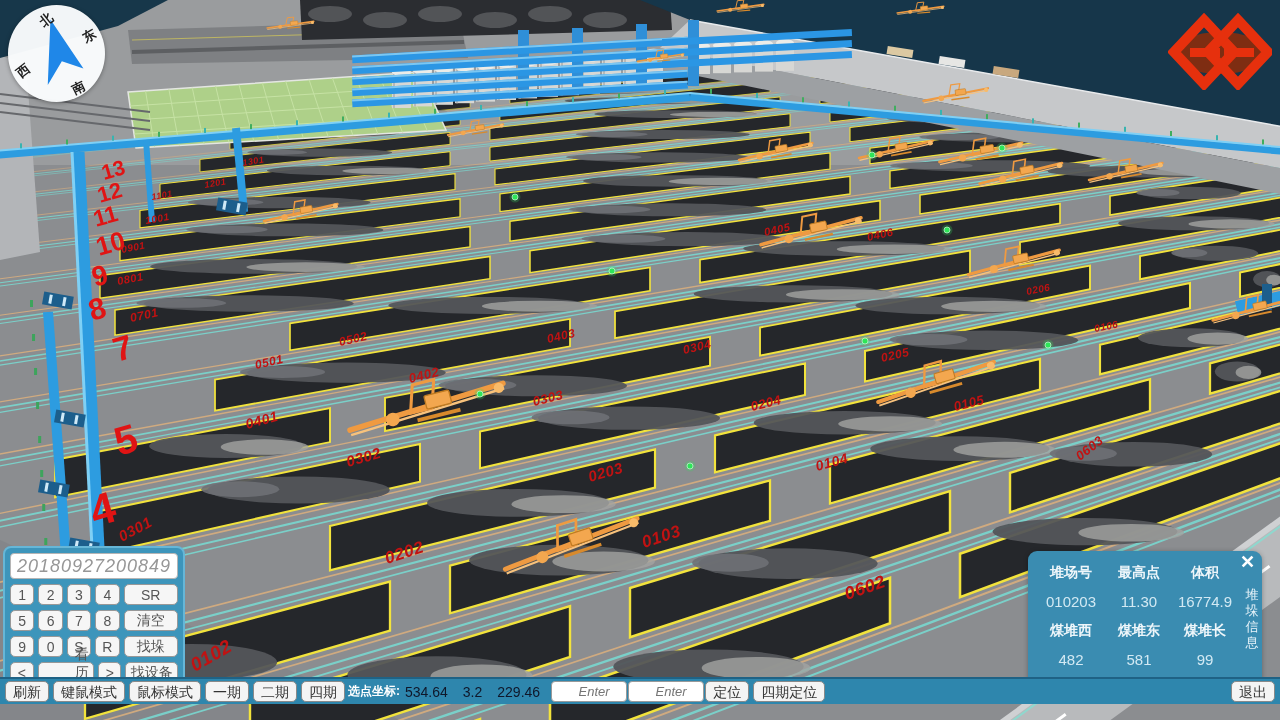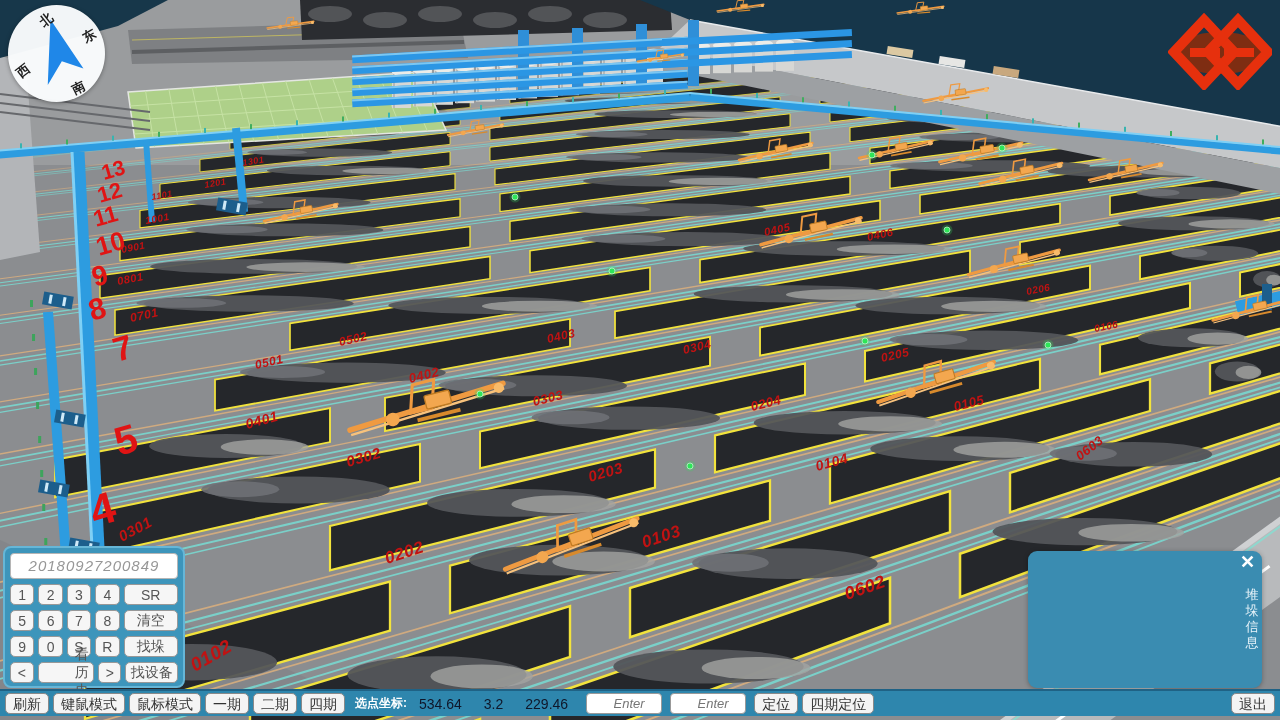--- a/index.html
+++ b/index.html
@@ -17,40 +17,40 @@
   #cp-s{left:64px;top:74px;transform:rotate(-26deg);}
   #compass svg{position:absolute;left:12px;top:10px;}
 
   
   #logo{position:absolute;left:1168px;top:8px;width:104px;height:82px;}
 
   
   #keypad{position:absolute;left:3px;top:546px;width:182px;height:142px;box-sizing:border-box;
           background:#3d95bb;border:2px solid #66b6d7;border-radius:8px;padding:5px;}
   #kp-display{height:24px;background:#fff;border:1px solid #b5b5b5;border-radius:4px;color:#979797;
-              font-style:italic;font-size:15px;line-height:24px;text-align:center;letter-spacing:1px;overflow:hidden;}
+              font-style:italic;font-size:18px;line-height:24px;text-align:center;letter-spacing:1px;overflow:hidden;}
   .kp-row{display:flex;gap:4px;margin-top:5px;}
   .kp-btn{height:21px;background:#f6f6f6;border:1px solid #989898;border-radius:5px;font-size:14px;
           color:#555;display:flex;align-items:center;justify-content:center;box-sizing:border-box;
           font-family:"Liberation Sans",sans-serif;cursor:pointer;padding:0;}
 
   
   #infopanel{position:absolute;left:1028px;top:551px;width:234px;height:137px;background:#3a8cb1;
              border-radius:9px;box-shadow:0 1px 5px rgba(0,0,0,.3);}
   .ip-close{position:absolute;top:0px;right:7px;color:#fff;font-size:18px;font-weight:bold;cursor:pointer;}
   .ip-grid{position:absolute;left:6px;top:11px;width:206px;display:grid;
            grid-template-columns:74px 62px 70px;row-gap:8px;}
   .ip-h{text-align:center;font-size:14px;color:#eef6fa;font-weight:bold;height:21px;line-height:21px;}
   .ip-v{text-align:center;font-size:15px;color:#d2e9f3;height:21px;line-height:21px;}
   .ip-tab{position:absolute;right:2px;top:36px;width:16px;color:#e8f4fa;font-size:13px;line-height:16px;
           text-align:center;}
 
   
-  #toolbar{position:absolute;left:0;bottom:4px;width:1280px;height:27px;background:#2e86ad;
-           border-top:2px solid #1f6285;display:flex;align-items:center;padding:0 5px;gap:8px;
+  #toolbar{position:absolute;left:0;bottom:16px;width:1280px;height:27px;background:#2e86ad;
+           border-top:2px solid #1f6285;display:flex;align-items:center;padding:0 5px;gap:1px;
            box-sizing:border-box;}
   .tb-btn{height:21px;padding:0 7px;background:#f4f4f4;border:1px solid #898989;border-radius:5px;
           font-size:14px;color:#333;line-height:18px;font-family:"Liberation Sans",sans-serif;cursor:pointer;white-space:nowrap;}
   .tb-label{color:#fff;font-size:12px;font-weight:bold;margin-left:2px;white-space:nowrap;}
   .tb-coord{color:#0f172a;font-size:14px;margin:0 10px 0 4px;}
   .tb-enter{width:60px;height:17px;border:1px solid #999;border-radius:4px;background:#fff;
             font-style:italic;color:#9a9a9a;font-size:13px;text-align:center;font-family:"Liberation Sans",sans-serif;padding-left:12px;}
   .tb-spacer{flex:1;}
 </style>
 </head>
@@ -741,20 +741,34 @@
           <button class="kp-btn" style="width: 25px;">&lt;</button>
           <button class="kp-btn" style="width: 58px; padding-left: 32px;">看历史</button>
           <button class="kp-btn" style="width: 25px;">&gt;</button>
           <button class="kp-btn" style="width: 56px;">找设备</button>
         </div>
       </div>
   </div>
 
   <div id="infopanel">
     <div class="ip-close">✕</div>
+    <div class="ip-grid" id="ip-grid">
+        <div class="ip-h">堆场号</div>
+        <div class="ip-h">最高点</div>
+        <div class="ip-h">体积</div>
+        <div class="ip-v">010203</div>
+        <div class="ip-v">11.30</div>
+        <div class="ip-v">16774.9</div>
+        <div class="ip-h">煤堆西</div>
+        <div class="ip-h">煤堆东</div>
+        <div class="ip-h">煤堆长</div>
+        <div class="ip-v">482</div>
+        <div class="ip-v">581</div>
+        <div class="ip-v">99</div>
+      </div>
     <div class="ip-tab" id="ip-tab">
         <div>堆</div>
         <div>垛</div>
         <div>信</div>
         <div>息</div>
       </div>
   </div>
 
   <div id="toolbar">
     <span id="tb-lbuttons" style="display:flex;gap:4px;">

